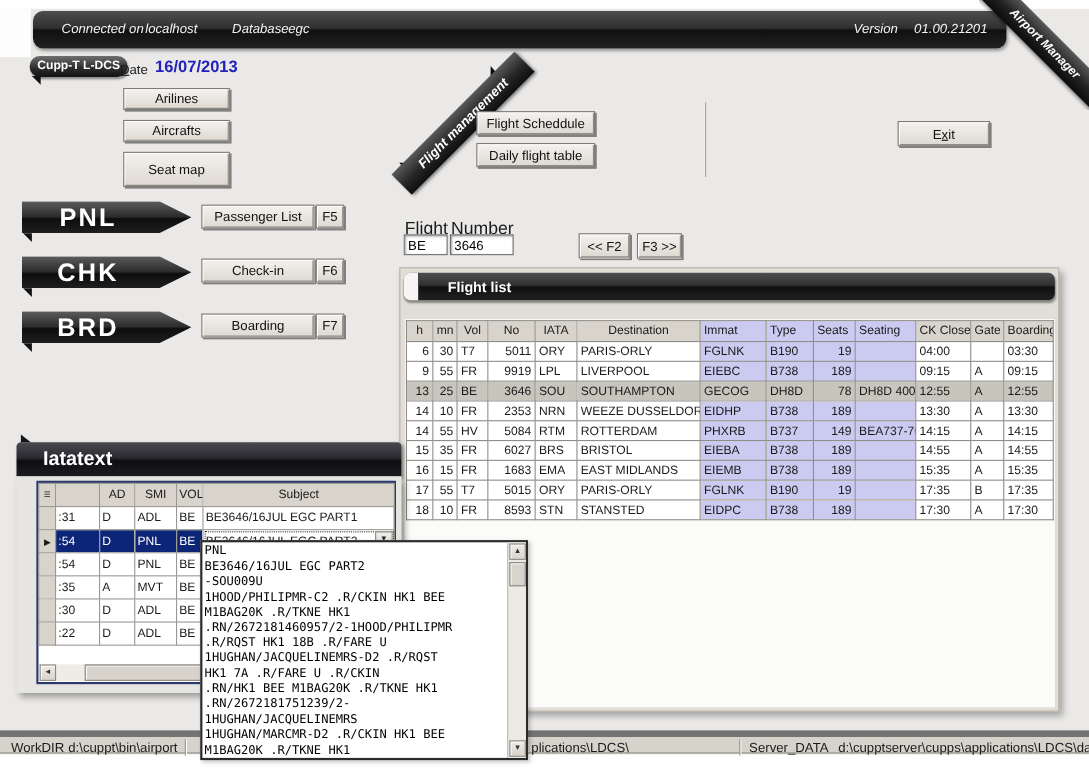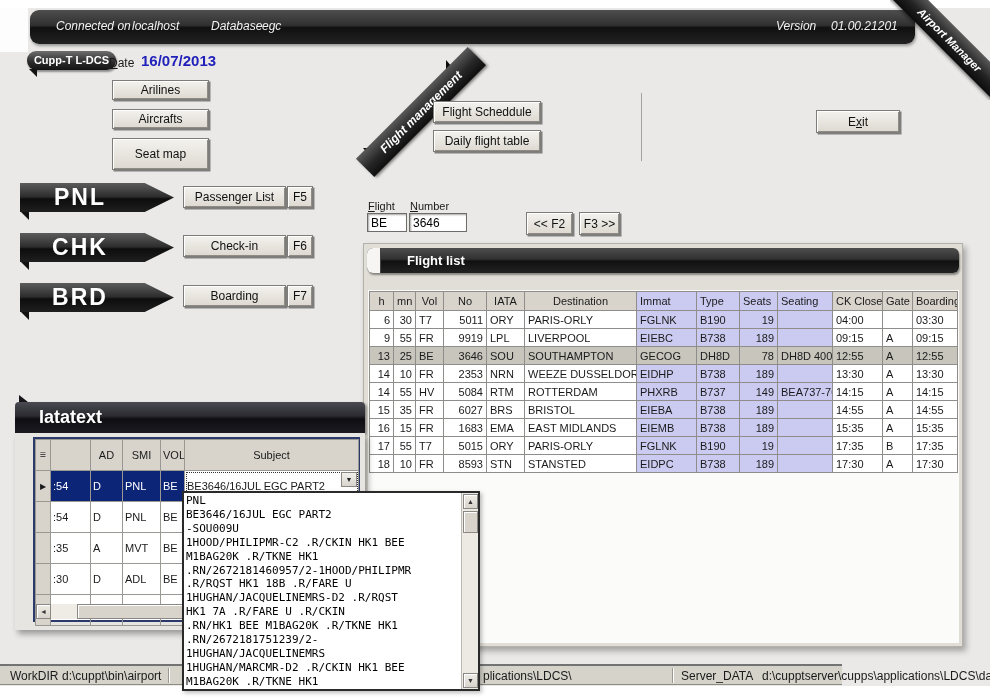--- a/index.html
+++ b/index.html
@@ -83,21 +83,21 @@
     clip-path:polygon(0 0, 81% 0, 100% 50%, 81% 100%, 0 100%);
     background:linear-gradient(180deg,#5c5c5c,#2c2c2c 48%,#0d0d0d 55%,#1f1f1f);
     color:#fff; font-size:23px; font-weight:bold; letter-spacing:2px;
     display:flex; align-items:center; justify-content:center; padding-right:34px;
   }
   .tag-fold { position:absolute; left:21px; border-top:8px solid #121212; border-left:8px solid transparent; }
   .btn-main { width:103px; height:22px; left:183px; }
   .btn-fkey { width:26px;  height:22px; left:287px; }
 
   
-  .fs-label { position:absolute; top:200px; font-size:11px; }
+  .fs-label { position:absolute; top:200px; font-size:16px; }
   .fs-input {
     position:absolute; top:213px; height:19px; border:1px solid #6f6d69; background:#fff;
     box-shadow:inset 1px 1px 2px rgba(0,0,0,.35); font-family:"Liberation Sans",sans-serif;
     font-size:12px; padding-left:3px;
   }
 
   
   .flight-panel {
     position:absolute; left:363px; top:243px; width:600px; height:404px;
     background:#e1ded7; border:1px solid #b3b0a9; box-shadow:3px 4px 6px rgba(0,0,0,.3);
@@ -139,21 +139,21 @@
   .ia-panel {
     position:absolute; left:15px; top:433px; width:350px; height:197px;
     background:#e7e5e2; box-shadow:3px 4px 6px rgba(0,0,0,.35);
   }
   .ia-grid {
     position:absolute; left:18px; top:4px; width:327px; height:185px;
     border:2px solid #2c3a6b; background:#fff;
   }
   .ia-table { width:323px; font-size:11px; }
   .ia-table th, .ia-table td {
-    border:1px solid #9a9892; height:18px; padding:9px 2px; overflow:hidden; white-space:nowrap;
+    border:1px solid #9a9892; height:18px; padding:4px 2px; overflow:hidden; white-space:nowrap;
     font-weight:normal; text-align:left;
   }
   .ia-table td { height:19px; }
   .ia-table th { background:#d8d4cc; text-align:center; }
   .ia-table td.rowsel { background:#d8d4cc; text-align:center; font-size:8px; padding:0; }
   .ia-table tr.selected td.dark { background:#0c2577; color:#fff; }
   .ia-table td.combo { position:relative; outline:1px dotted #333; outline-offset:-2px; }
   .combo-arrow {
     position:absolute; right:1px; top:1px; width:16px; height:15px;
     background:linear-gradient(180deg,#f2f0ec,#d8d4cc); border:1px solid #8a8884;
@@ -177,22 +177,22 @@
     font-family:"DejaVu Sans Mono", monospace; font-size:11px; line-height:13.9px; color:#000;
   }
   .popup .vscroll { position:absolute; right:0; top:0; width:17px; height:100%; background:#eceae3; border-left:1px solid #bdbab2; }
   .popup .vscroll .up   { position:absolute; top:1px; left:0; }
   .popup .vscroll .thumb{ position:absolute; top:18px; left:0; width:15px; height:22px; background:#d8d4cc; border:1px solid #8a8884; box-shadow:inset 1px 1px 0 #fff; margin-left:1px; }
   .popup .vscroll .down { position:absolute; bottom:1px; left:0; }
   .popup .vscroll .scroll-btn { margin-left:1px; }
 
   
   .statusbar {
-    position:absolute; left:0; top:664px; width:842px; height:21px;
-    background:#d6d3cb; border-top:2px solid #737373; border-bottom:1px solid #8e8b84;
+    position:absolute; left:0; top:664px; width:990px; height:21px;
+    background:#d6d3cb; border-top:6px solid #737373; border-bottom:1px solid #8e8b84;
     font-size:12px; color:#1a1a1a; z-index:5;
   }
   .statusbar span { position:absolute; top:3px; white-space:nowrap; }
   .sb-groove { position:absolute; top:2px; width:2px; height:15px; border-left:1px solid #9b9890; border-right:1px solid #fff; }
 
   u { text-decoration:underline; }
 </style>
 </head>
 <body>
 
@@ -446,20 +446,28 @@
           <tr>
             <th style="font-size: 7px;">☰</th>
             <th></th>
             <th>AD</th>
             <th>SMI</th>
             <th>VOL</th>
             <th>Subject</th>
           </tr>
         </thead>
       <tbody>
+          <tr>
+            <td class="rowsel"></td>
+            <td class="dark">:31</td>
+            <td class="dark">D</td>
+            <td class="dark">ADL</td>
+            <td class="dark">BE</td>
+            <td>BE3646/16JUL EGC PART1</td>
+          </tr>
           <tr class="selected">
             <td class="rowsel">▶</td>
             <td class="dark">:54</td>
             <td class="dark">D</td>
             <td class="dark">PNL</td>
             <td class="dark">BE</td>
             <td class="combo">BE3646/16JUL EGC PART2<span class="combo-arrow">▼</span></td>
           </tr>
           <tr>
             <td class="rowsel"></td>

